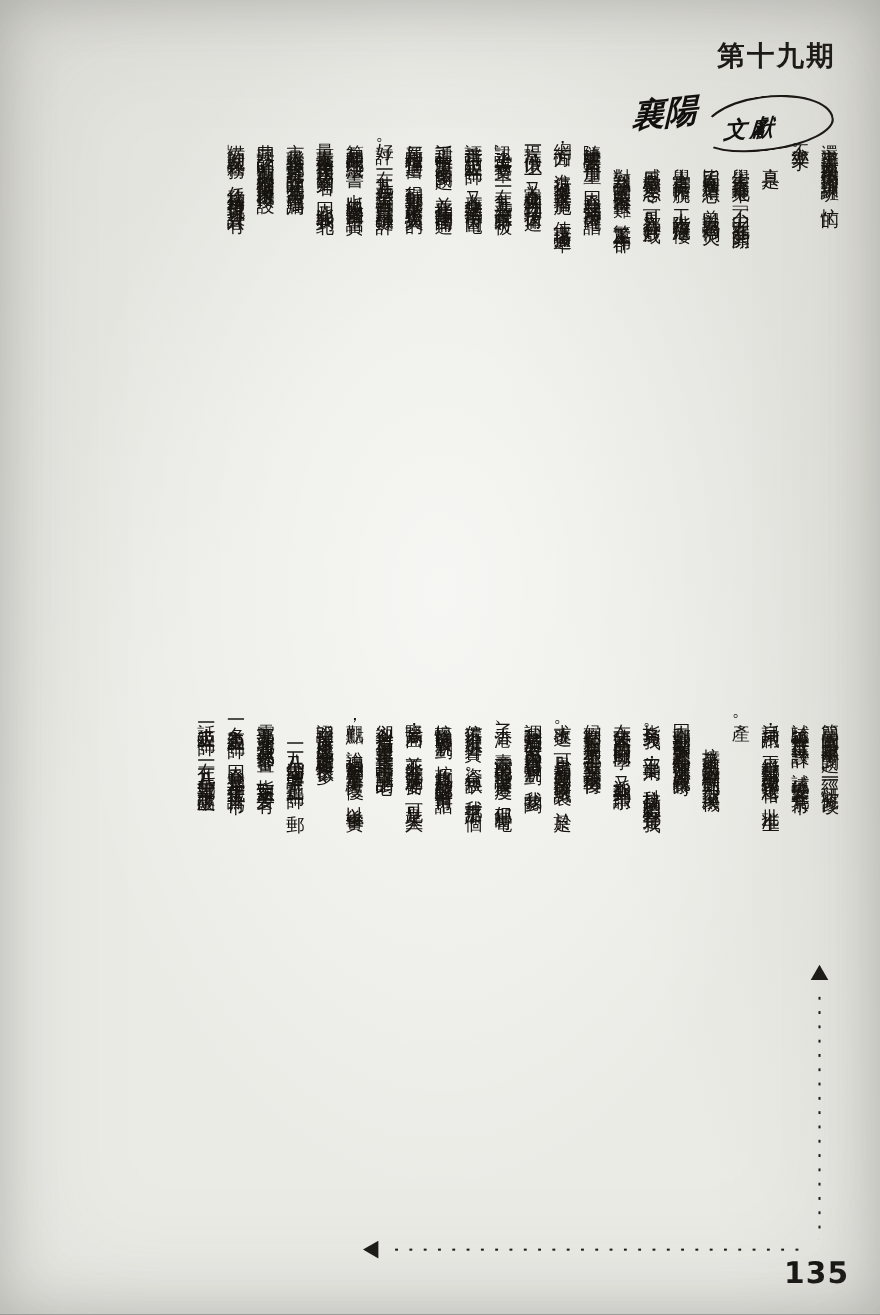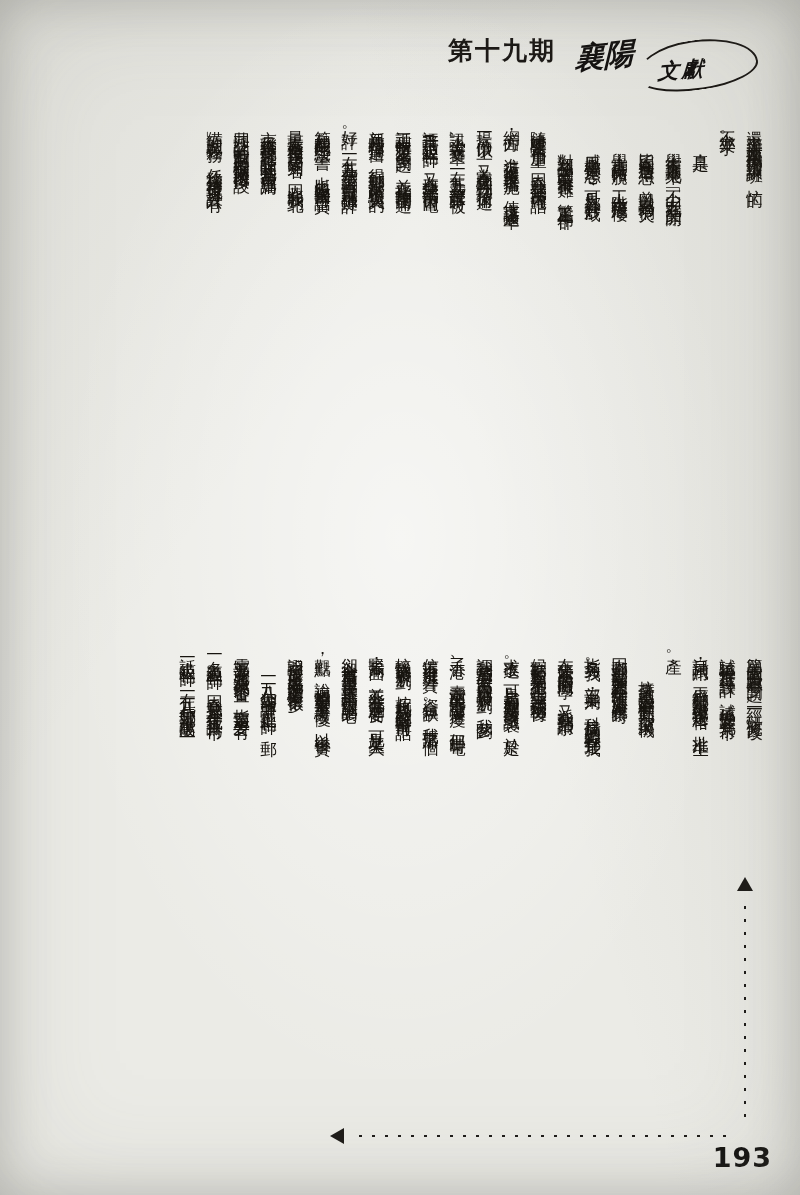--- a/index.html
+++ b/index.html
@@ -33,22 +33,23 @@
     box-shadow: inset 0 0 50px rgba(90,90,85,0.30), inset 0 0 120px rgba(120,120,110,0.18);
     pointer-events: none;
   }
 
   
   .header {
     position: absolute;
     top: 34px;
     right: 40px;
     display: flex;
-    align-items: flex-start;
+    align-items: flex-end;
     gap: 14px;
+    flex-direction: column;
   }
   .issue-label {
     font-family: "DejaVu Serif", "Liberation Serif", serif;
     font-size: 25px;
     font-weight: 700;
     letter-spacing: 2px;
     color: #1a1714;
   }
   .masthead {
     position: relative;
@@ -242,16 +243,16 @@
 
   <div class="side-rule">
     <div class="tri-up"></div>
     <div class="dots-v"></div>
   </div>
   <div class="footer-rule">
     <div class="tri-left"></div>
     <div class="dots"></div>
   </div>
 
-  <div class="page-number">193</div>
+  <div class="page-number">135</div>
 
   <div class="edge-shade"></div>
 </div>
 
 </body></html>

